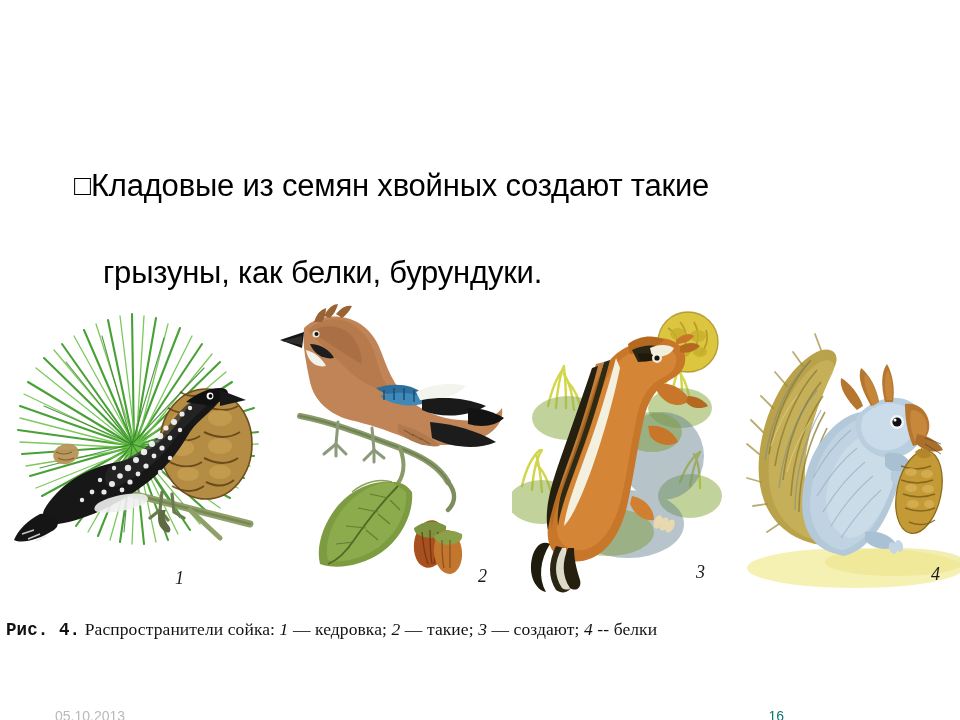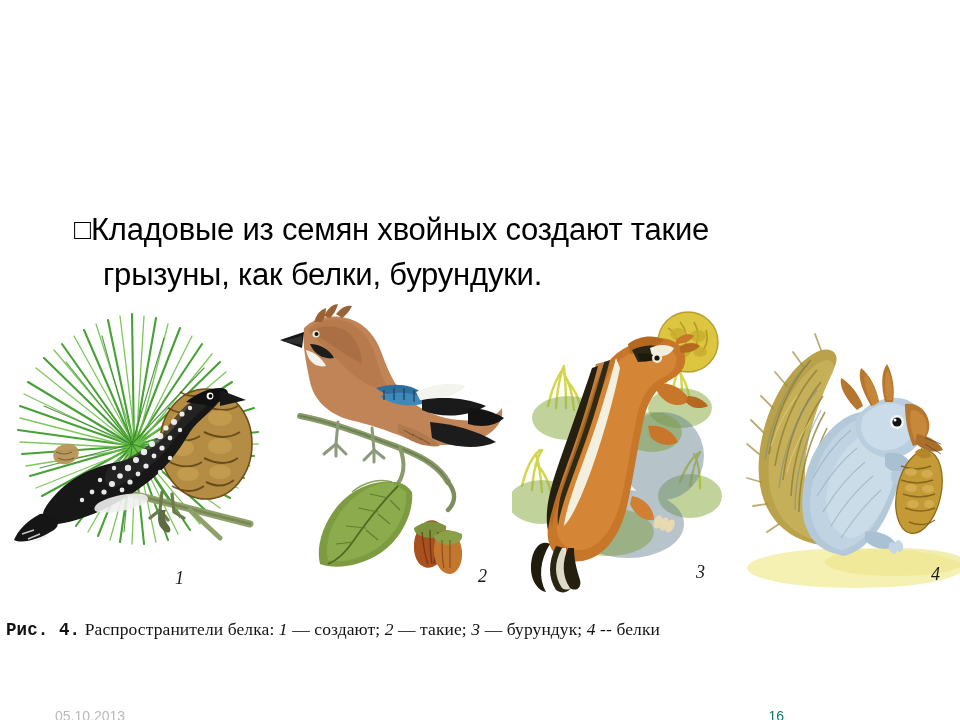--- a/index.html
+++ b/index.html
@@ -27,24 +27,24 @@
   .bullet-line {
     font-family: "Liberation Sans", sans-serif;
     font-size: 31px;
     line-height: 45px;
     color: #000000;
     white-space: nowrap;
     letter-spacing: -0.2px;
   }
   .bullet-line.line-1 {
     text-indent: 0;
-    margin-top: 44px;
   }
   .bullet-line.line-2 {
     padding-left: 29px;
+    margin-top: 42px;
   }
   .bullet-marker {
     font-size: 28px;
     vertical-align: 1px;
     letter-spacing: 0;
   }
 
   
   #illustration-figure {
     position: absolute;
@@ -566,21 +566,21 @@
           </g>
           <path d="M170 156 C176 150 184 152 186 160 C180 164 172 162 170 156 Z" fill="#b4862a"></path>
         </g>
       </svg>
       <span class="panel-number" style="left:186px; top:268px;">4</span>
     </div>
 
   </div>
 
   <div id="figure-caption">
-    <span class="cap-bold">Рис. 4.</span><span> Распространители белка: </span><span class="cap-num">1</span><span> — </span><span>создают; </span><span class="cap-num">2</span><span> — </span><span>такие; </span><span class="cap-num">3</span><span> — </span><span>бурундук; </span><span class="cap-num">4</span><span> -- </span><span>белки</span>
+    <span class="cap-bold">Рис. 4.</span><span> Распространители сойка: </span><span class="cap-num">1</span><span> — </span><span>кедровка; </span><span class="cap-num">2</span><span> — </span><span>такие; </span><span class="cap-num">3</span><span> — </span><span>создают; </span><span class="cap-num">4</span><span> -- </span><span>белки</span>
   </div>
 
   <div id="slide-footer">
     <span id="footer-date">05.10.2013</span>
     <span id="footer-page-number">16</span>
   </div>
 
 </div>
 
 </body></html>

